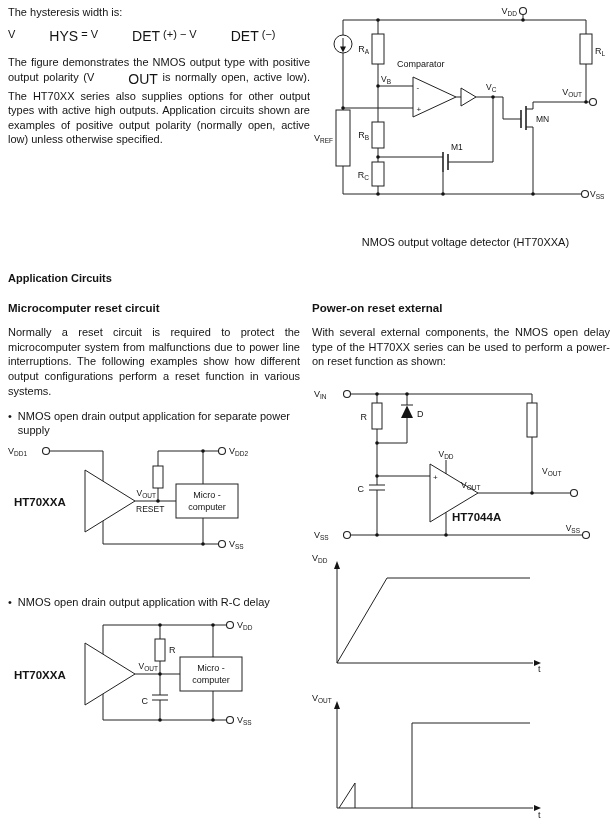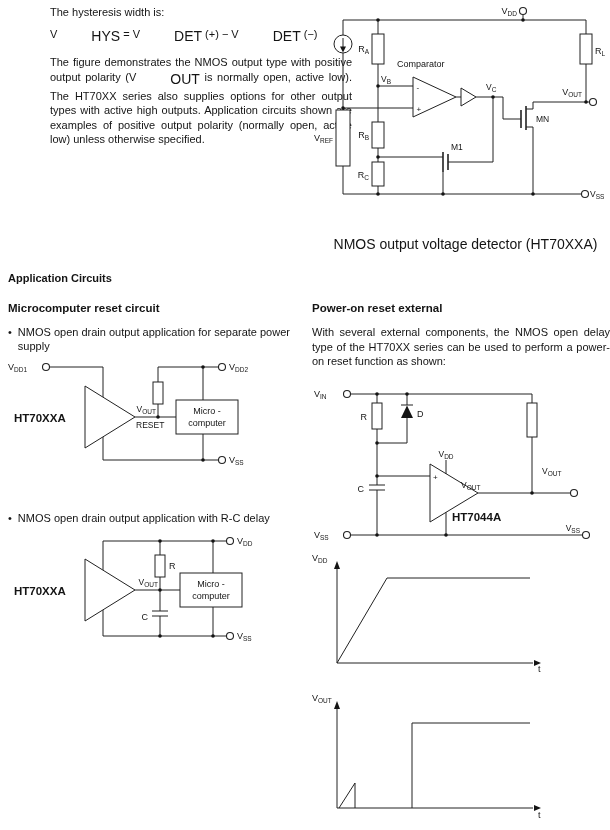--- a/index.html
+++ b/index.html
@@ -1,29 +1,29 @@
 <!DOCTYPE html>
 <html><head>
 <meta charset="utf-8">
 <style>
   html,body{margin:0;padding:0;background:#fff;}
   .page{position:relative;width:610px;height:830px;background:#fff;overflow:hidden;
         font-family:"Liberation Sans",sans-serif;color:#141414;}
   
-  #intro{position:absolute;left:8px;top:6px;width:302px;margin-left:42px;}
+  #intro{position:absolute;left:8px;top:6px;width:302px;}
   .intro-line{margin:0 0 10px 0;font-size:11px;}
   .formula{margin:0 0 11px 0;font-size:11px;}
   .formula sub,.body-p sub{font-size:14px;padding-left:34px;}
   .body-p{font-size:11px;line-height:1.33;text-align:justify;margin:0 0 11px 0;}
   .h-app{position:absolute;left:8px;top:272px;font-size:11px;font-weight:bold;margin:0;}
   .sub-h{font-size:11.5px;font-weight:bold;margin:0 0 11px 0;}
   .col-left{position:absolute;left:8px;top:302px;width:292px;}
   .col-right{position:absolute;left:312px;top:302px;width:298px;}
   #detector{position:absolute;left:293px;top:2px;width:317px;}
-  .fig-cap{margin:34px 0 0 30px;width:285px;text-align:center;font-size:14px;}
+  .fig-cap{margin:34px 0 0 30px;width:285px;text-align:center;font-size:11px;}
   .bullet{display:flex;gap:6px;font-size:11px;line-height:1.3;margin:0 0 6px 0;}
   .bullet .bchar{flex:0 0 auto;}
   .mt36{margin-top:36px;}
   
   svg{display:block;}
   svg text{font-family:"Liberation Sans",sans-serif;font-size:9px;fill:#141414;}
   svg .sb{font-size:6.5px;}
   svg .chip{font-size:11.5px;font-weight:bold;}
   svg .lab85{font-size:8.5px;}
   svg .lab8{font-size:8px;}
@@ -148,20 +148,21 @@
         <circle class="dot" cx="240" cy="192" r="1.8"></circle>
       </g>
     </svg>
     <div class="fig-cap">NMOS output voltage detector (HT70XXA)</div>
   </div>
 
   <h2 class="h-app">Application Circuits</h2>
 
   <div class="col-left">
     <h3 class="sub-h">Microcomputer reset circuit</h3>
+    <p class="body-p">Normally a reset circuit is required to protect the microcomputer system from malfunctions due to power line interruptions. The following examples show how different output configurations perform a reset function in various systems.</p>
     <div class="bullet">
       <span class="bchar">•</span>
       <span>NMOS open drain output application for separate power supply</span>
     </div>
 
     <svg class="svgA" width="250" height="115" viewBox="0 0 250 115">
       <g>
         <text x="0" y="10"><tspan>V</tspan><tspan class="sb" dy="2">DD1</tspan></text>
         <circle class="term" cx="38" cy="7" r="3.5"></circle>
         <path class="wire" d="M41.5 7 H95 M95 7 V37"></path>

